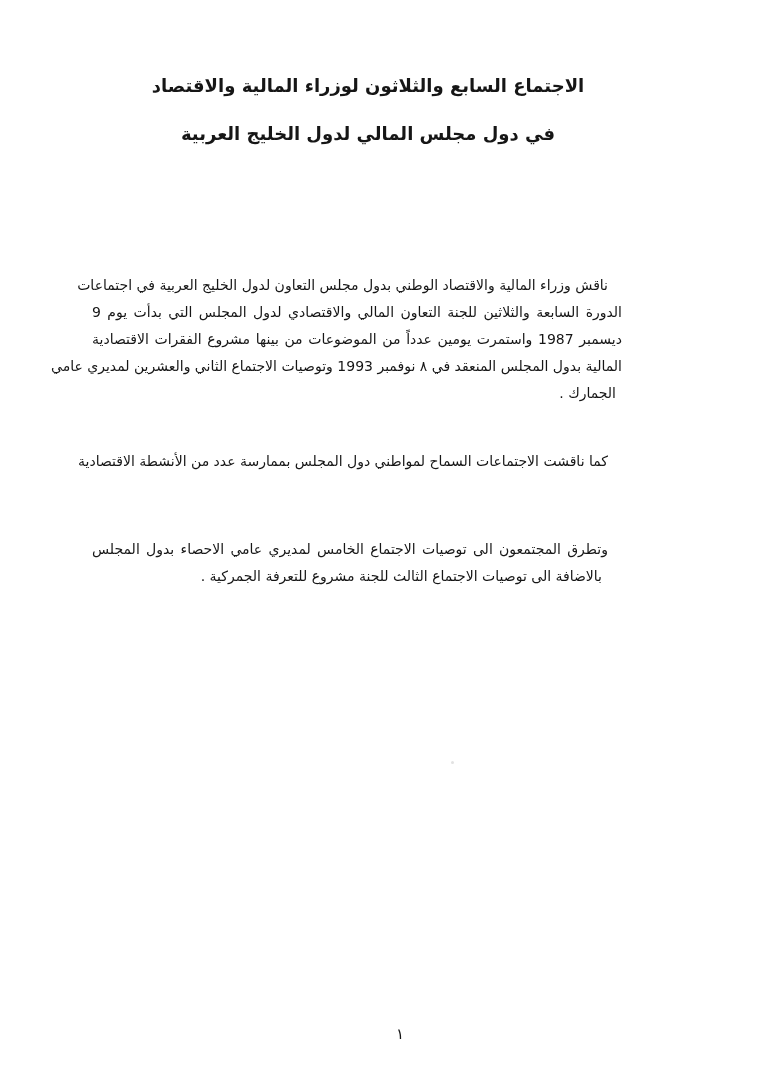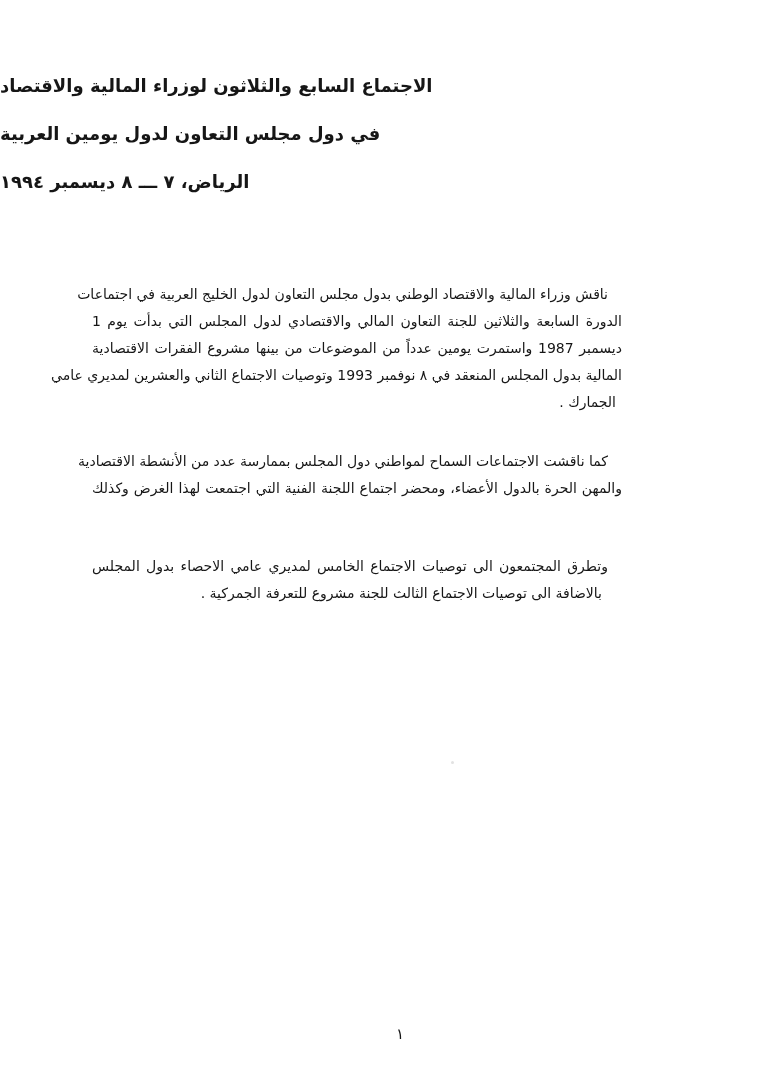--- a/index.html
+++ b/index.html
@@ -15,40 +15,40 @@
     background: #ffffff;
     font-family: "DejaVu Sans", sans-serif;
     color: #161616;
     overflow: hidden;
   }
   .title-block {
     position: absolute;
     top: 62px;
     left: 0;
     width: 736px;
-    text-align: left;
+    text-align: center;
     direction: rtl;
     font-weight: 700;
     font-size: 18px;
   }
   .title-line {
     line-height: 48px;
     white-space: nowrap;
   }
   .para {
     position: absolute;
     left: 92px;
     width: 530px;
     direction: rtl;
     font-size: 14px;
     line-height: 27px;
   }
-  .para-1 { top: 281px; }
+  .para-1 { top: 272px; }
   .para-2 { top: 448px; }
-  .para-3 { top: 553px; }
+  .para-3 { top: 536px; }
   .line {
     white-space: nowrap;
     text-align: justify;
     text-align-last: justify;
   }
   .line-first {
     text-indent: 14px;
   }
   .line-last {
     text-align-last: right;
@@ -75,35 +75,33 @@
     border-radius: 50%;
   }
 </style>
 </head>
 <body>
 
 <div class="page">
 
   <div class="title-block">
     <div class="title-line">الاجتماع السابع والثلاثون لوزراء المالية والاقتصاد</div>
-    <div class="title-line">في دول مجلس التعاون لدول يومين العربية</div>
-    <div class="title-line">الرياض، ٧ ـــ ٨ ديسمبر ١٩٩٤</div>
+    <div class="title-line">في دول مجلس المالي لدول الخليج العربية</div>
   </div>
 
   <div class="para para-1">
     <div class="line line-first">ناقش وزراء المالية والاقتصاد الوطني بدول مجلس التعاون لدول الخليج العربية في اجتماعات</div>
-    <div class="line">الدورة السابعة والثلاثين للجنة التعاون المالي والاقتصادي لدول المجلس التي بدأت يوم 1</div>
+    <div class="line">الدورة السابعة والثلاثين للجنة التعاون المالي والاقتصادي لدول المجلس التي بدأت يوم 9</div>
     <div class="line">ديسمبر 1987 واستمرت يومين عدداً من الموضوعات من بينها مشروع الفقرات الاقتصادية</div>
     <div class="line">المالية بدول المجلس المنعقد في ٨ نوفمبر 1993 وتوصيات الاجتماع الثاني والعشرين لمديري عامي</div>
     <div class="line line-last pad-sm">الجمارك .</div>
   </div>
 
   <div class="para para-2">
     <div class="line line-first">كما ناقشت الاجتماعات السماح لمواطني دول المجلس بممارسة عدد من الأنشطة الاقتصادية</div>
-    <div class="line">والمهن الحرة بالدول الأعضاء، ومحضر اجتماع اللجنة الفنية التي اجتمعت لهذا الغرض وكذلك</div>
   </div>
 
   <div class="para para-3">
     <div class="line line-first">وتطرق المجتمعون الى توصيات الاجتماع الخامس لمديري عامي الاحصاء بدول المجلس</div>
     <div class="line line-last pad-md">بالاضافة الى توصيات الاجتماع الثالث للجنة مشروع للتعرفة الجمركية .</div>
   </div>
 
   <div class="page-number">١</div>
 
   <div class="scan-speck"></div>

